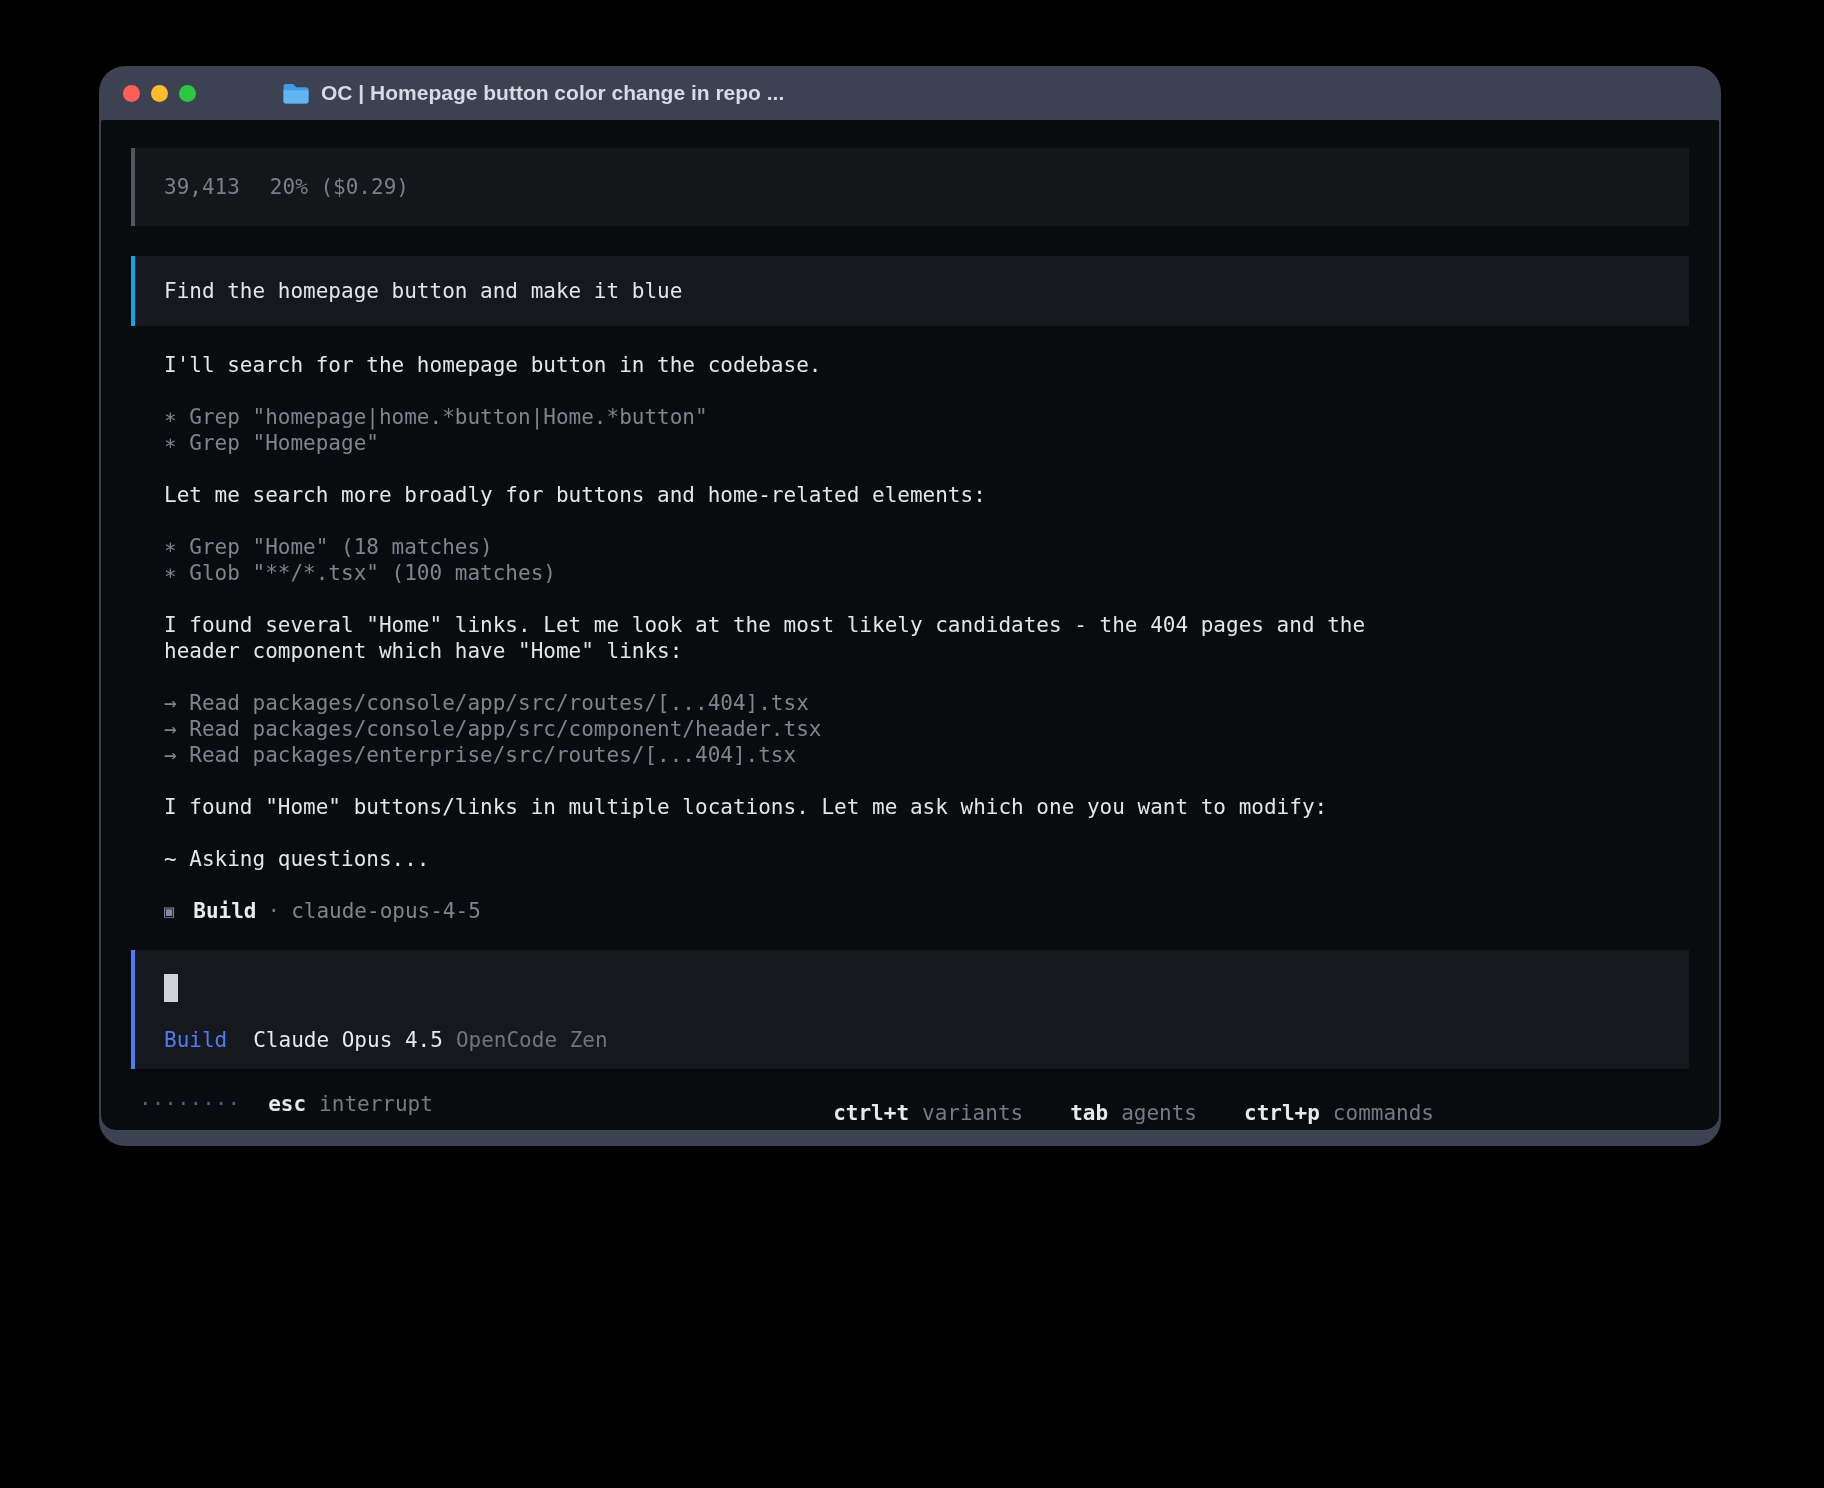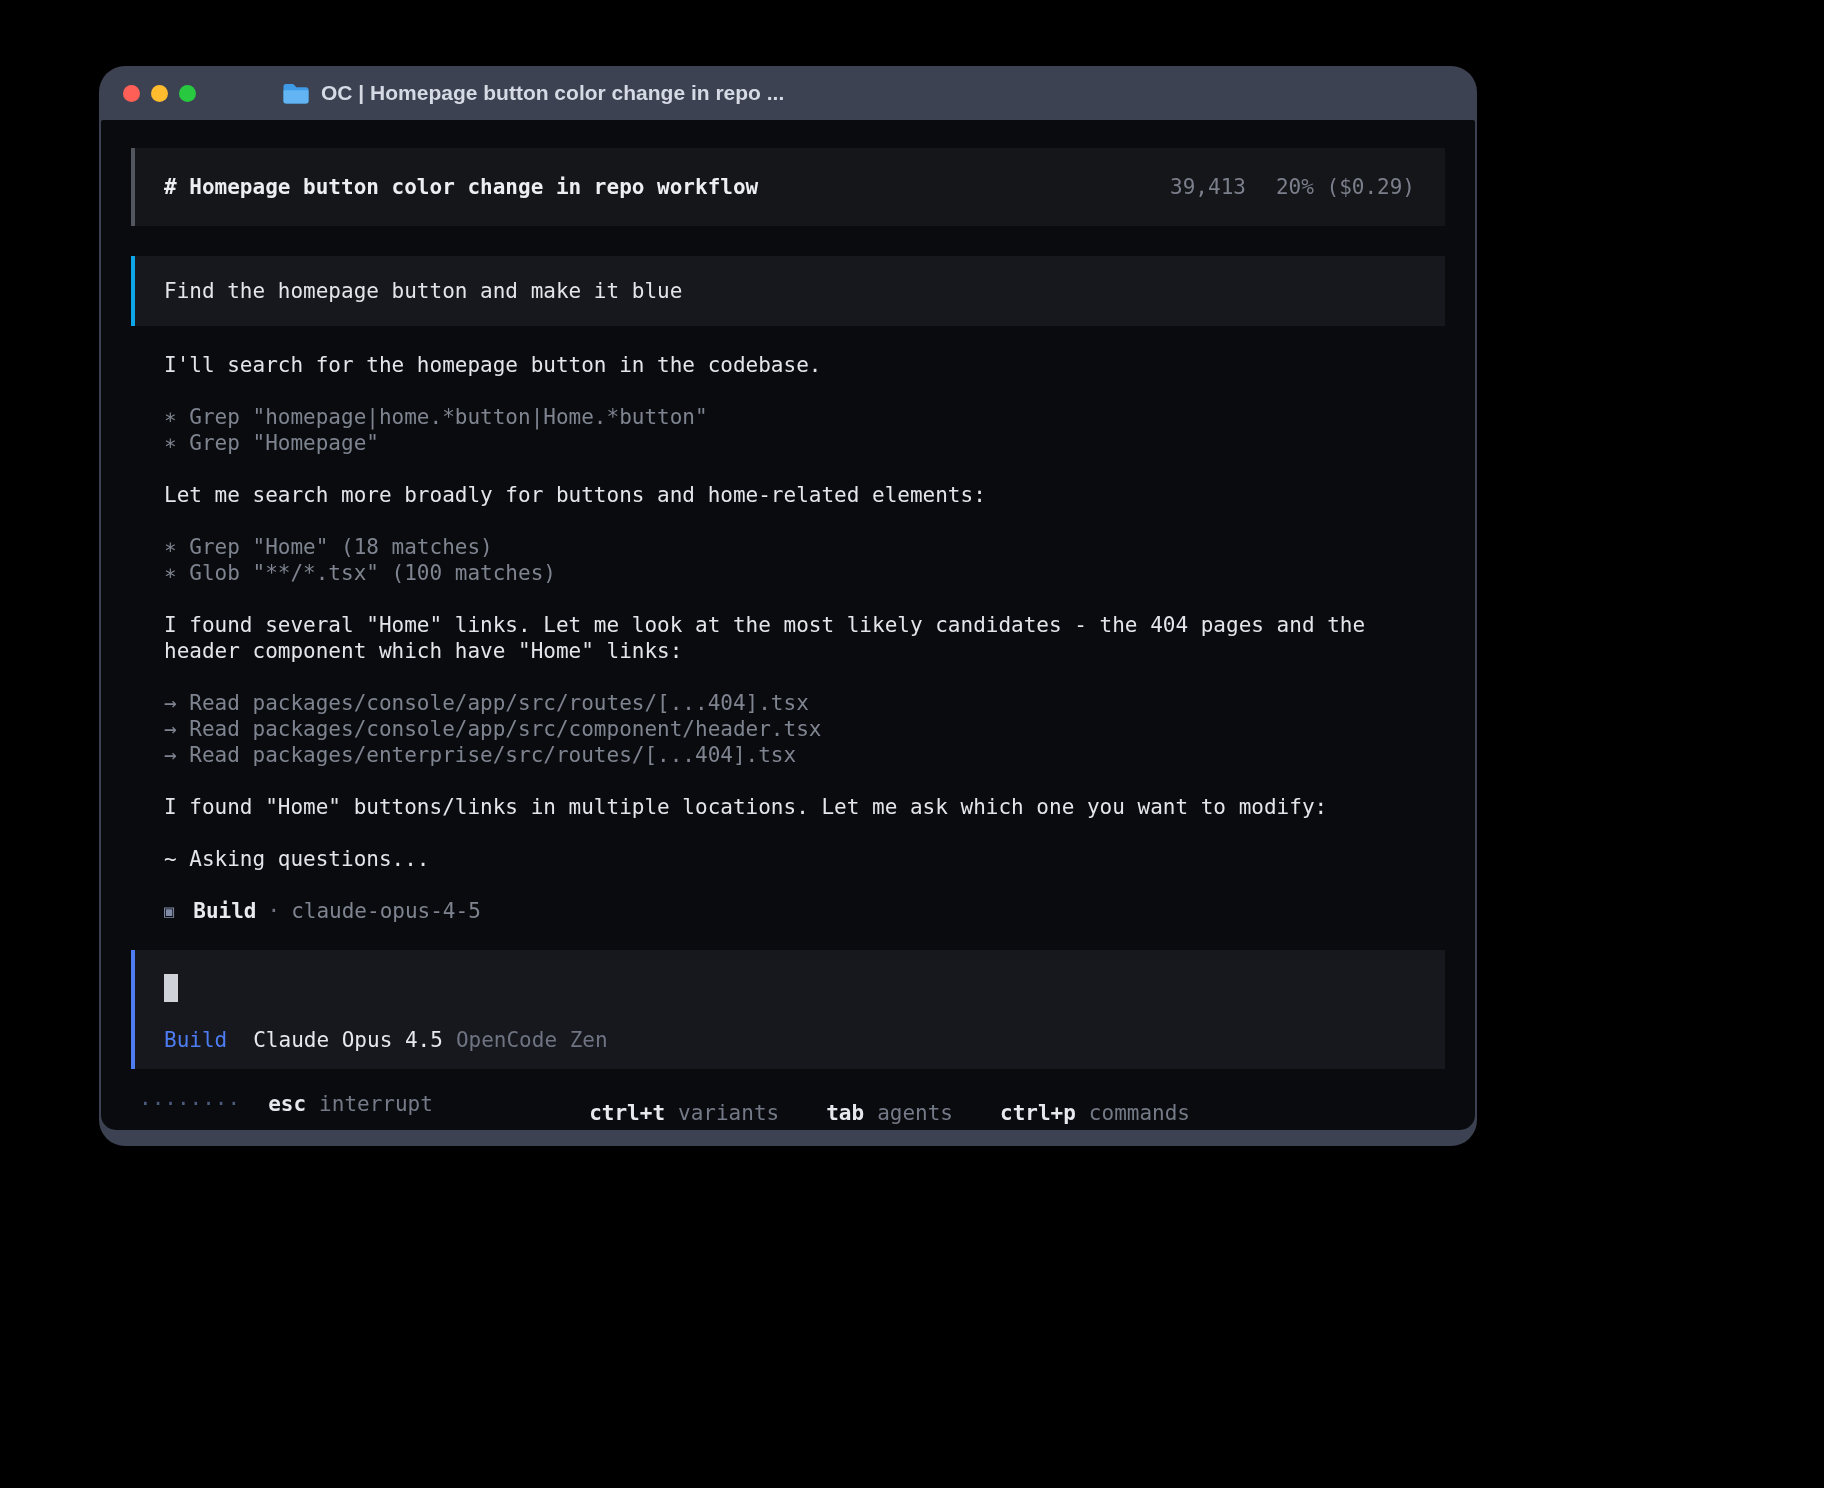--- a/index.html
+++ b/index.html
@@ -6,21 +6,21 @@
   html, body {
     width: 1824px; height: 1488px;
     background: #000;
     overflow: hidden;
     font-family: "DejaVu Sans Mono", monospace;
   }
   .stage { position: relative; width: 1824px; height: 1488px; background: #000; }
 
   .window {
     position: absolute; left: 99px; top: 66px;
-    width: 1378px; height: 1080px;
+    width: 1622px; height: 1080px;
     background: #3d4252;
     border-radius: 26px;
     padding: 0 2px 16px 2px;
     display: flex; flex-direction: column;
     box-shadow: 0 30px 80px rgba(0,0,0,0.6);
   }
 
   
   .titlebar {
     flex: 0 0 54px; height: 54px;
@@ -126,21 +126,20 @@
             <path d="M1.5 8.2 h25 v10.8 a2.5 2.5 0 0 1-2.5 2.5 h-20 a2.5 2.5 0 0 1-2.5-2.5 z" fill="#62b5f2"></path>
           </svg>
         </span>
         <span class="title-text">OC | Homepage button color change in repo ...</span>
       </div>
     </div>
 
     <div class="terminal">
 
       <div class="session-header">
-        <span class="session-title"># Homepage button color change in repo workflow</span>
         <span class="session-stats">
           <span>39,413</span>
           <span>20% ($0.29)</span>
         </span>
       </div>
 
       <div class="user-block">
         <span>Find the homepage button and make it blue</span>
       </div>
 

